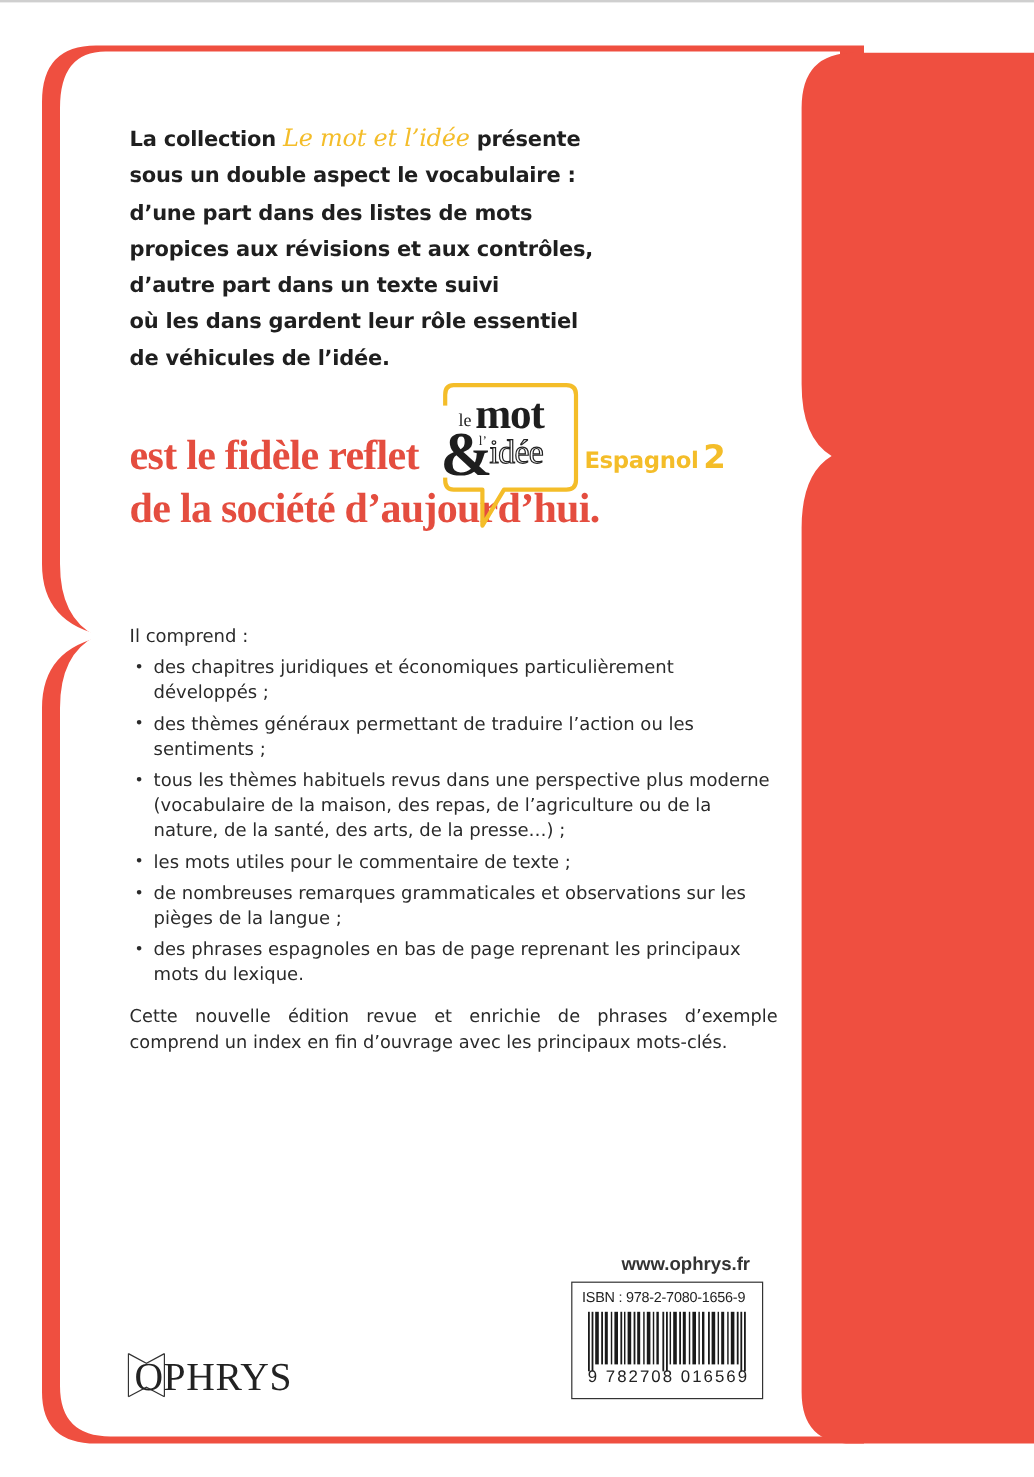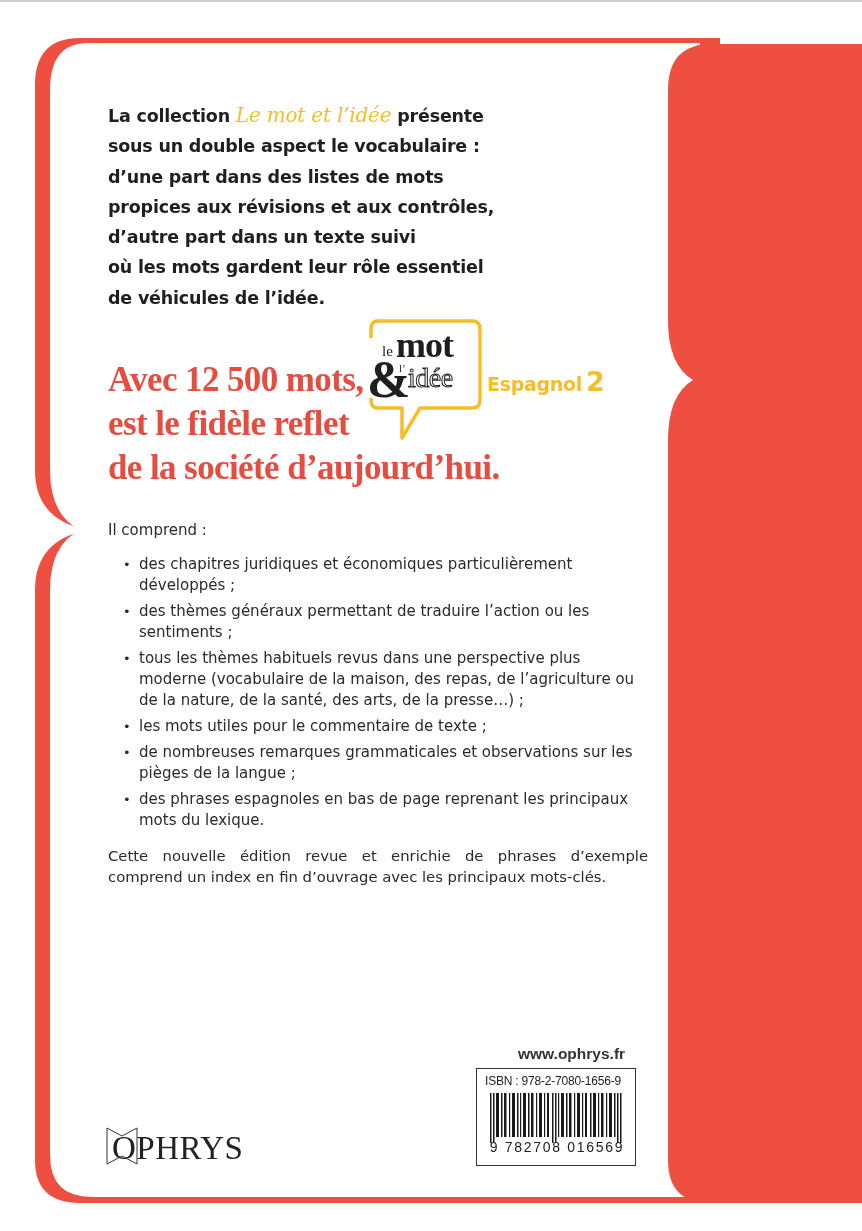--- a/index.html
+++ b/index.html
@@ -42,21 +42,21 @@
       font-size: 19px; color: #f4bd29; letter-spacing: -0.3px;
     }
     .espagnol .num { font-size: 27px; margin-left: 4px; }
 
     .body-text {
       position: absolute; left: 108px; top: 520px; width: 540px;
       font-family: "DejaVu Sans", sans-serif; font-size: 15px;
       color: #2a2a2a; line-height: 21px;
     }
     .body-text .lead { margin: 0 0 5px 0; }
-    .body-text ul { list-style: none; margin: 13px; padding: 0; }
+    .body-text ul { list-style: none; margin: 2px; padding: 0; }
     .body-text li { position: relative; padding-left: 18px; margin-bottom: 5px; margin-left: 0; }
     .body-text li::before { content: "•"; position: absolute; left: 2px; top: 0; font-size: 13px; }
     .body-text .outro { margin-top: 14px; text-align: justify; font-size: 14.8px; }
 
     .website {
       position: absolute; left: 518px; top: 1045px;
       font-family: "Liberation Sans", sans-serif; font-weight: bold;
       font-size: 15.5px; color: #333;
     }
     .isbn-box {
@@ -125,26 +125,25 @@
     L 668 90
     Q 668 44 712 44 Z"></path>
 </svg>
 
 <div class="intro">
   <div><span>La collection </span><span class="collection-name">Le mot et l’idée</span><span> présente</span></div>
   <div>sous un double aspect le vocabulaire :</div>
   <div>d’une part dans des listes de mots</div>
   <div>propices aux révisions et aux contrôles,</div>
   <div>d’autre part dans un texte suivi</div>
-  <div>où les mots gardent leur rôle essentiel</div>
+  <div>où les dans gardent leur rôle essentiel</div>
   <div>de véhicules de l’idée.</div>
 </div>
 
 <div class="headline">
-  <div>Avec 12 500 mots,</div>
   <div>est le fidèle reflet</div>
   <div>de la société d’aujourd’hui.</div>
 </div>
 
 <div class="logo">
   <svg width="116" height="126" viewBox="0 0 116 126">
     <path d="M 10 3 L 104 3 Q 112 3 112 11 L 112 82 Q 112 90 104 90 L 52 90 L 34 120 L 34 90 L 10 90 Q 3 90 3 82 L 3 11 Q 3 3 10 3" fill="none" stroke="#f4bd29" stroke-width="3.5" stroke-linejoin="round"></path>
     <rect x="0" y="20" width="6" height="60" fill="#ffffff"></rect>
   </svg>
   <span class="le">le</span>

